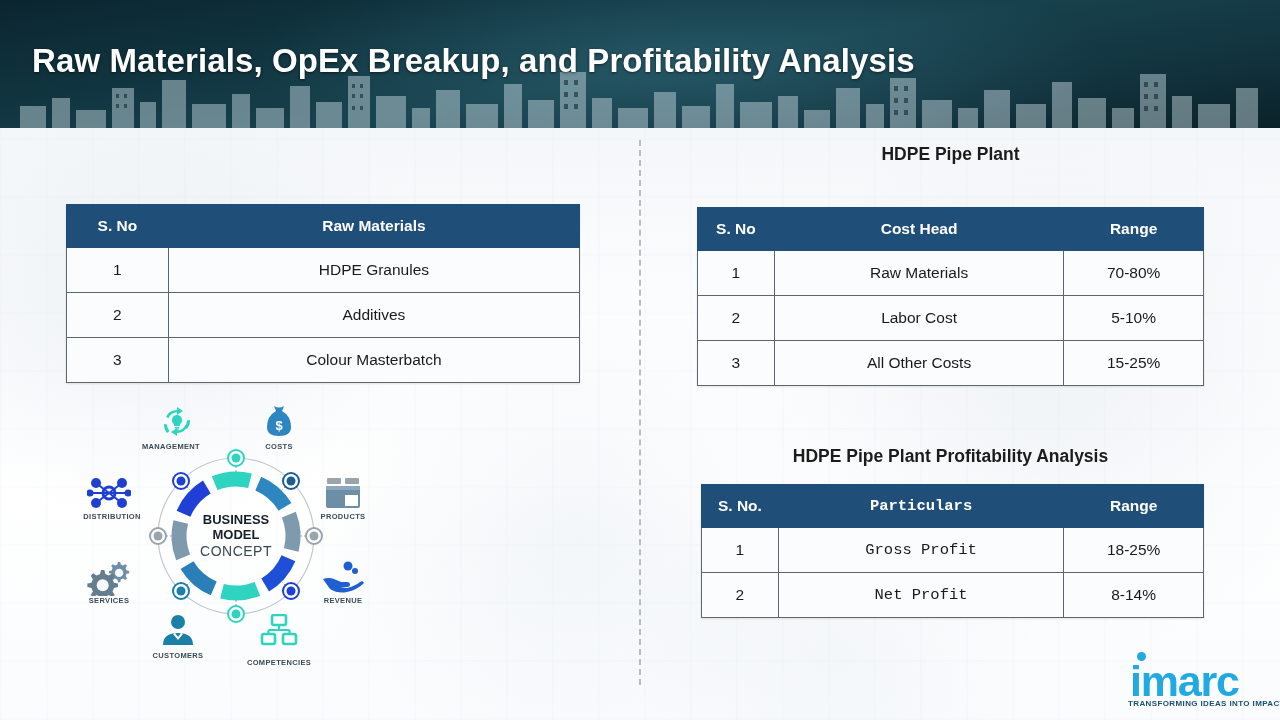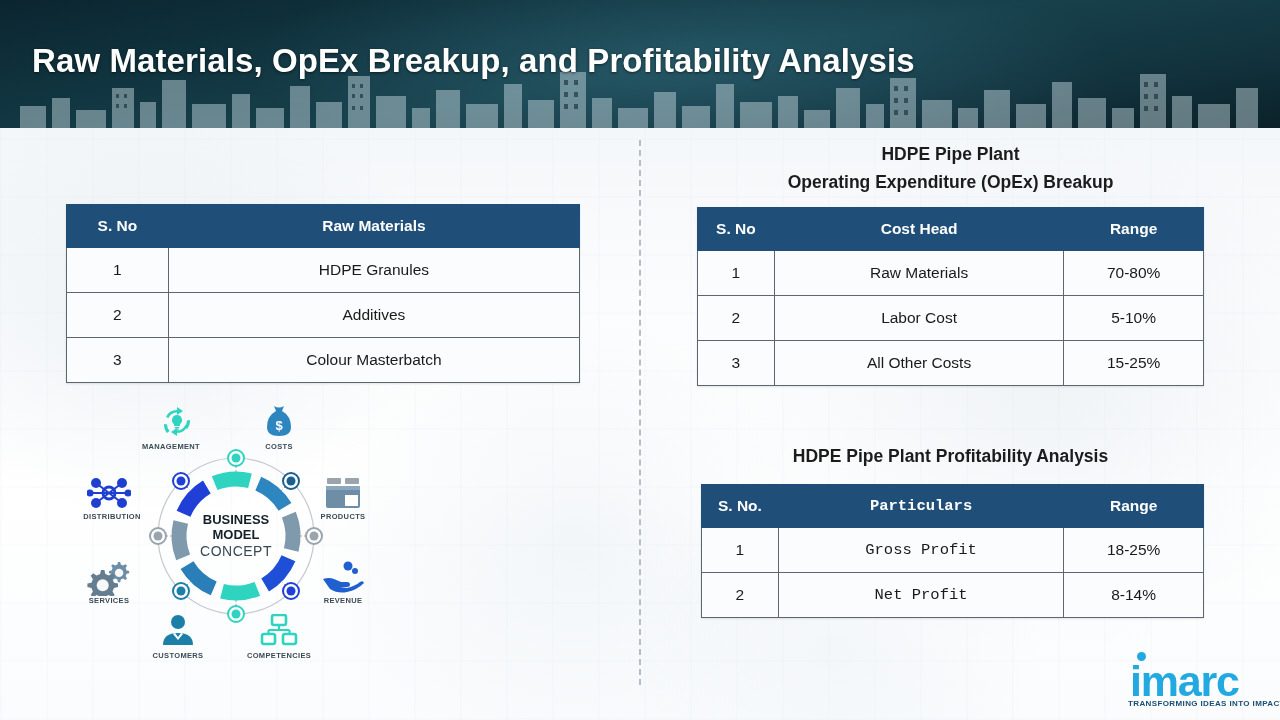--- a/index.html
+++ b/index.html
@@ -376,21 +376,21 @@
     <div class="bm-label" style="left:265px; top:198px;text-align:center;">REVENUE</div>
 
     <div class="bm-icon" style="left:201px; top:216px;">
       <svg width="38" height="32" viewBox="0 0 38 32">
         <rect x="12" y="1" width="14" height="10" rx="2" fill="none" stroke="#2fd4c0" stroke-width="2.6"></rect>
         <rect x="2" y="20" width="13" height="10" rx="2" fill="none" stroke="#2fd4c0" stroke-width="2.6"></rect>
         <rect x="23" y="20" width="13" height="10" rx="2" fill="none" stroke="#2fd4c0" stroke-width="2.6"></rect>
         <path d="M19 11 v5 M8.5 16 h21 M8.5 16 v4 M29.5 16 v4" stroke="#2fd4c0" stroke-width="2.2" fill="none"></path>
       </svg>
     </div>
-    <div class="bm-label" style="left:201px; top:253px;text-align:center;">COMPETENCIES</div>
+    <div class="bm-label" style="left:201px; top:260px;text-align:center;">COMPETENCIES</div>
 
     <div class="bm-icon" style="left:100px; top:216px;">
       <svg width="36" height="32" viewBox="0 0 36 32">
         <circle cx="18" cy="8" r="7" fill="#1b7fa8"></circle>
         <path d="M3 31 q0 -12 15 -12 q15 0 15 12 z" fill="#1b7fa8"></path>
         <path d="M13 20 l5 6 l5 -6 l-2 -1 l-3 4 l-3 -4 z" fill="#ffffff"></path>
       </svg>
     </div>
     <div class="bm-label" style="left:100px; top:253px;">CUSTOMERS</div>
 
@@ -427,21 +427,20 @@
           <circle cx="41" cy="17" r="3.5"></circle>
         </g>
         <circle cx="22" cy="17" r="6" fill="none" stroke="#1f3fd0" stroke-width="3"></circle>
       </svg>
     </div>
     <div class="bm-label" style="left:34px; top:114px;">DISTRIBUTION</div>
   </div>
 
   <div class="sec-title" style="left:697px; top:140px; width:507px;">
     <div>HDPE Pipe Plant</div>
-    <div>Operating Expenditure (OpEx) Breakup</div>
   </div>
 
   <table class="tbl tbl-opex">
     <thead>
       <tr>
         <th class="c-no">S. No</th>
         <th class="c-head">Cost Head</th>
         <th class="c-range">Range</th>
       </tr>
     </thead>

